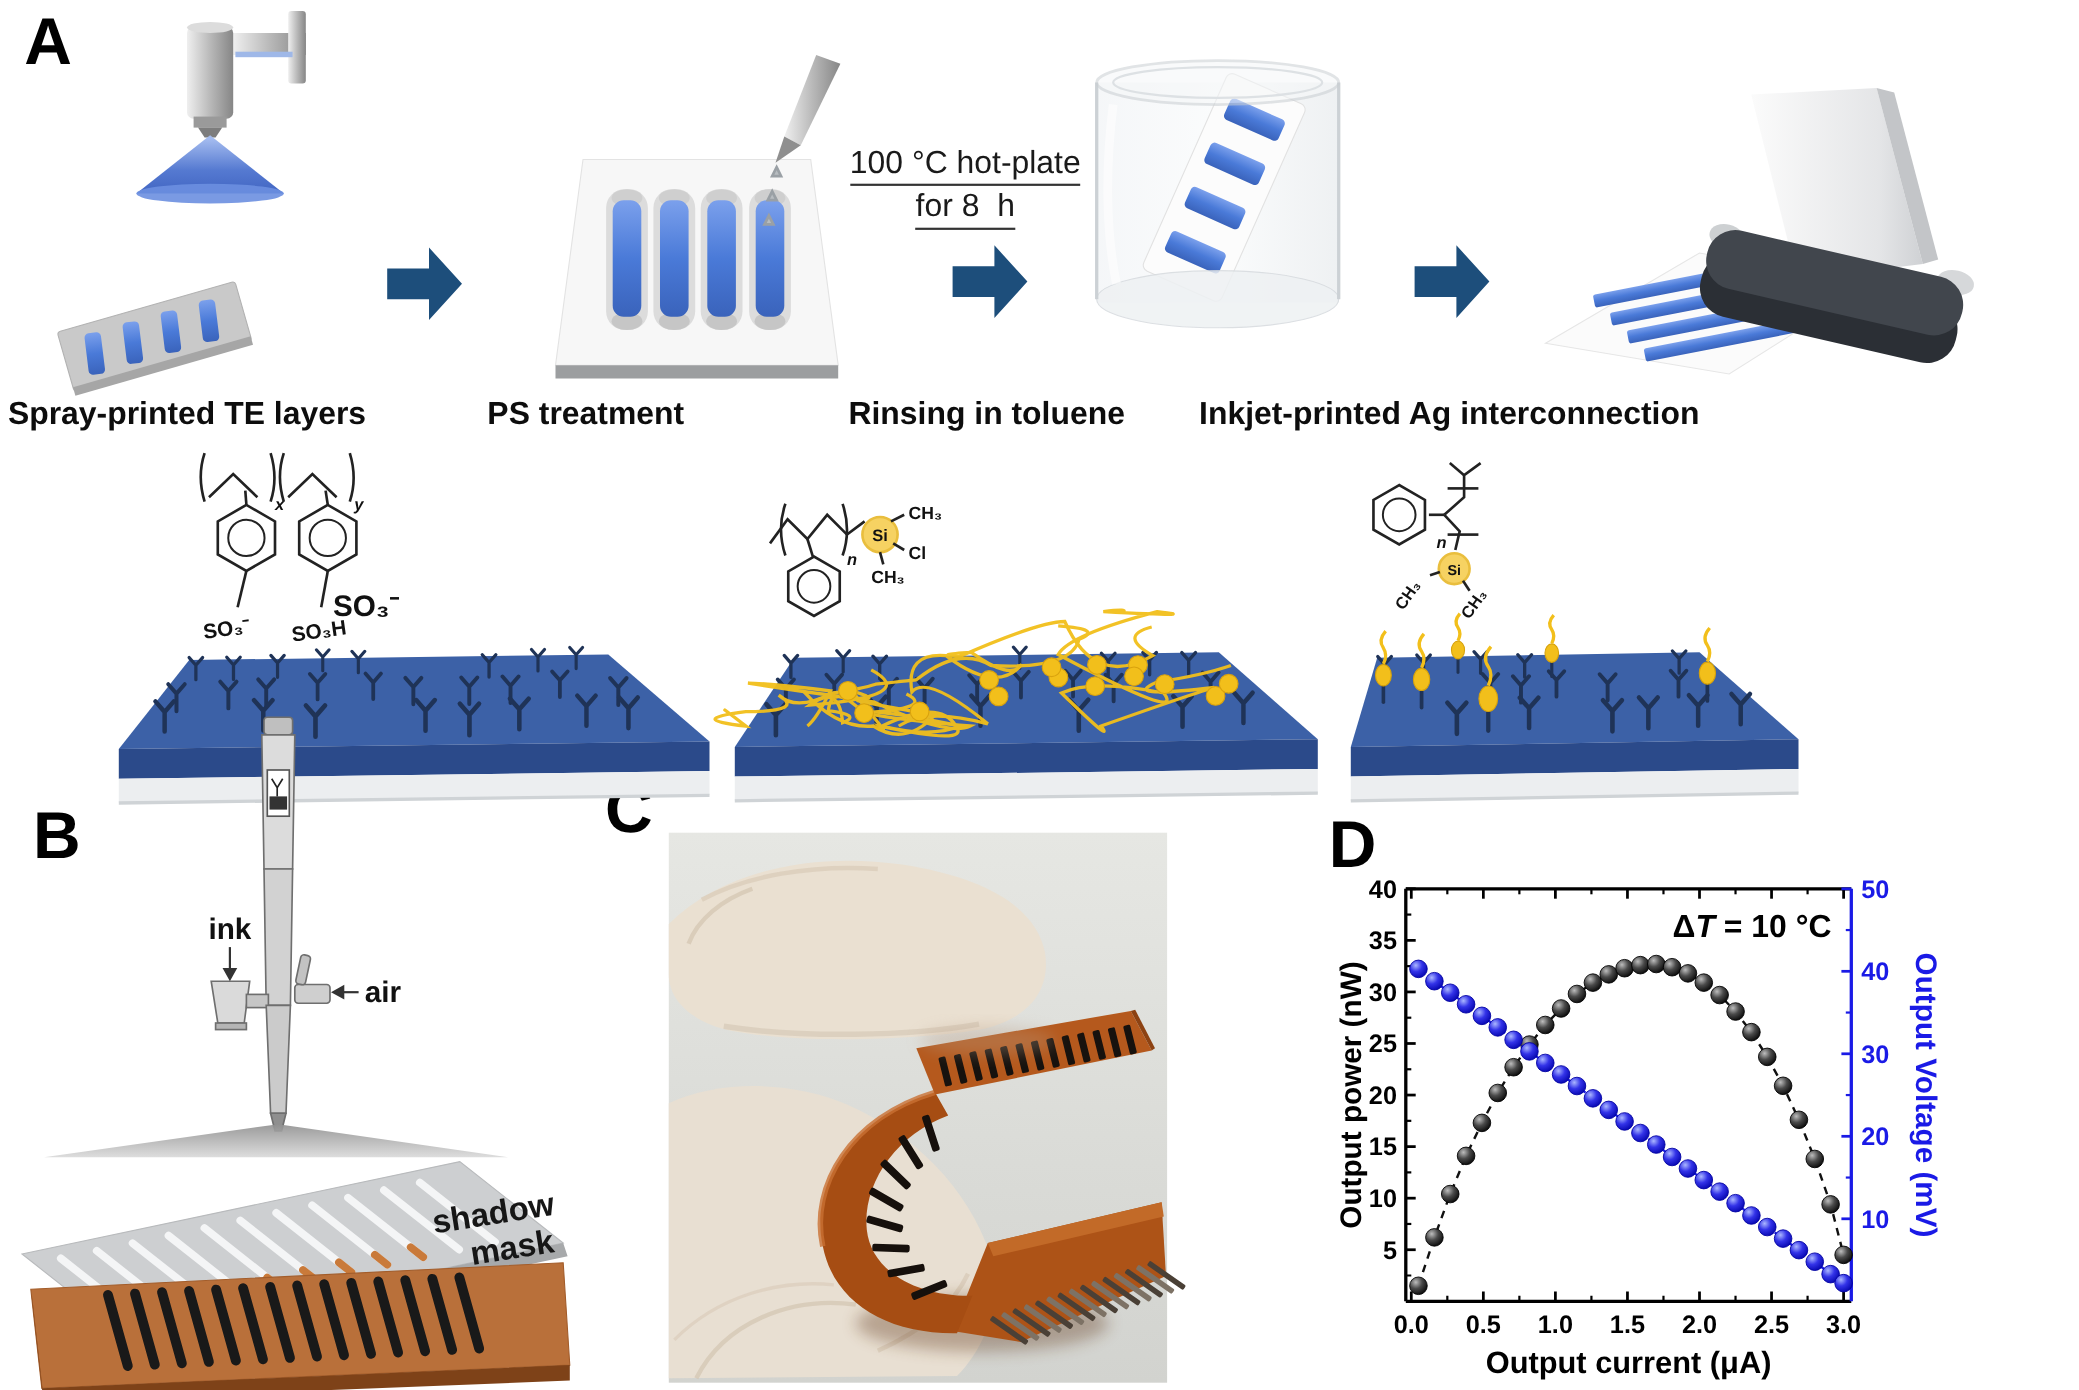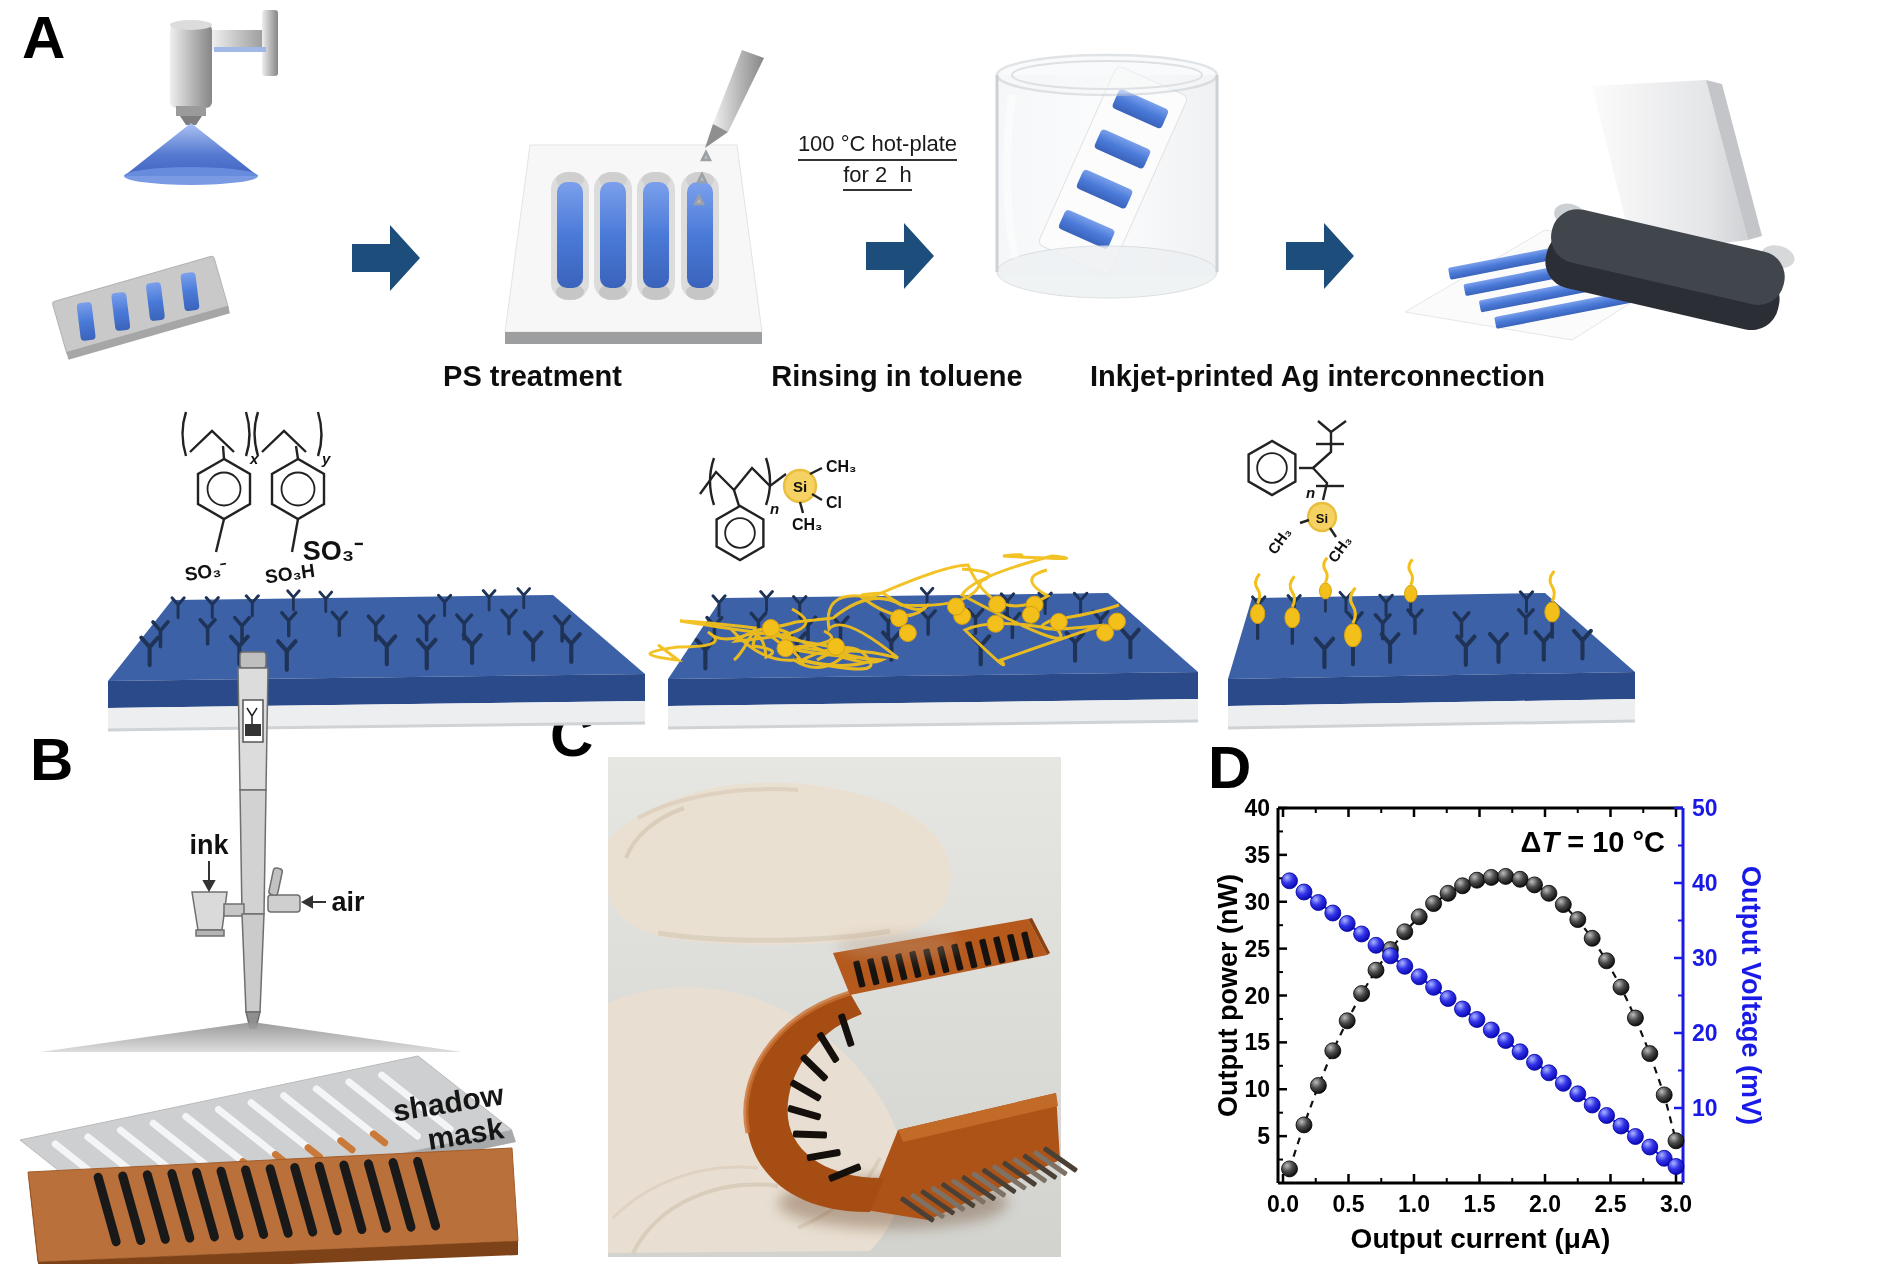--- a/index.html
+++ b/index.html
@@ -1,41 +1,42 @@
 <!DOCTYPE html>
 <html><head>
 <meta charset="utf-8">
 <style>
   html,body{margin:0;padding:0;background:#fff;font-family:"Liberation Sans",sans-serif;}
   #fig{position:relative;width:1890px;height:1264px;background:#fff;overflow:hidden;}
   .abs{position:absolute;}
   .panel-letter{font-size:60px;font-weight:bold;color:#000;line-height:1;}
   .step-label{font-size:29px;font-weight:bold;color:#0d0d0d;text-align:center;}
-  .hotnote{font-size:22px;color:#1a1a1a;text-align:center;line-height:1.25;}
+  .hotnote{font-size:29px;color:#1a1a1a;text-align:center;line-height:1.25;}
   .hotnote span{display:inline-block;border-bottom:2px solid #333;padding-bottom:1px;white-space:pre;}
   svg{position:absolute;overflow:visible;}
   svg text{font-family:"Liberation Sans",sans-serif;}
 </style>
 </head>
 <body>
 
 <div id="fig">
 
   <div class="abs panel-letter" style="left:22px;top:8px;">A</div>
   <div class="abs panel-letter" style="left:30px;top:730px;">B</div>
   <div class="abs panel-letter" style="left:550px;top:706px;">C</div>
   <div class="abs panel-letter" style="left:1208px;top:738px;">D</div>
 
+  <div class="abs step-label" style="left:0px;top:360px;width:340px;">Spray-printed TE layers</div>
   <div class="abs step-label" style="left:420px;top:360px;width:225px;">PS treatment</div>
   <div class="abs step-label" style="left:1075px;top:360px;width:485px;">Inkjet-printed Ag interconnection</div>
   <div class="abs step-label" style="left:752px;top:360px;width:290px;">Rinsing in toluene</div>
 
   <div class="abs hotnote" style="left:755px;top:130px;width:245px;">
     <span>100 °C hot-plate</span><br>
-    <span>for 2  h</span>
+    <span>for 8  h</span>
   </div>
 
   <svg id="panelA" style="left:0;top:0;" width="1890" height="745" viewBox="0 0 1890 745">
     <defs>
       <linearGradient id="metalV" x1="0" y1="0" x2="1" y2="0">
         <stop offset="0" stop-color="#efefef"></stop>
           <stop offset="0.5" stop-color="#b9b9b9"></stop>
           <stop offset="1" stop-color="#868686"></stop>
       </linearGradient>
       <linearGradient id="coneGrad" x1="0" y1="0" x2="0" y2="1">

